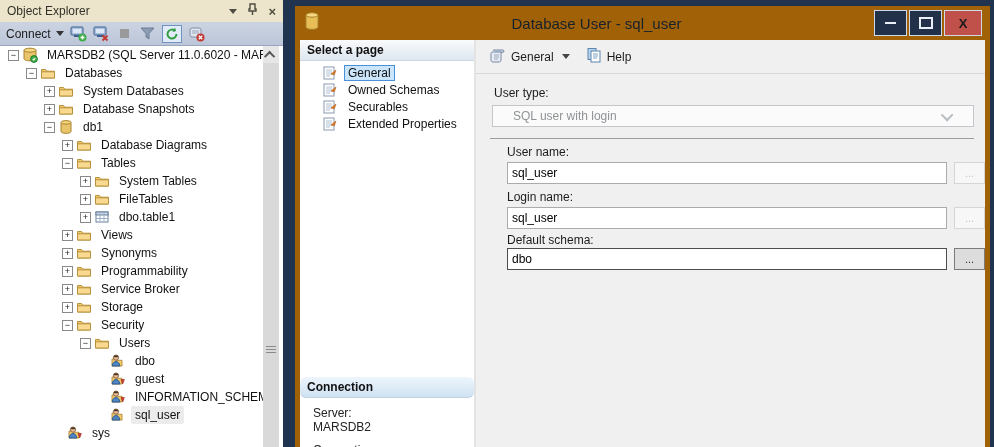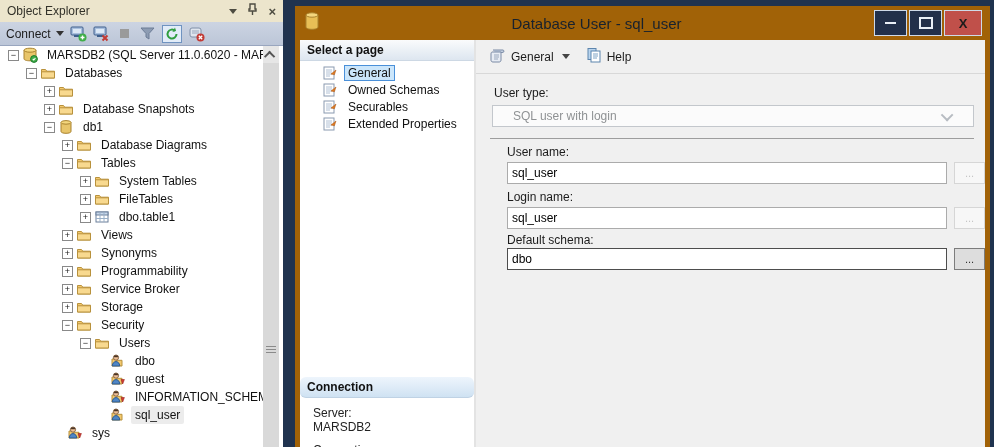--- a/index.html
+++ b/index.html
@@ -175,20 +175,21 @@
           <span class="tlabel">Databases</span>
         </div>
         <div class="trow" style="padding-left: 44px;">
           <span class="exp">+</span>
           <span class="ticon">
             <svg width="16" height="16" viewBox="0 0 16 16">
               <path d="M1.5 4.5h4l1.3 1.7h7.7V13h-13z" fill="#f3c96e" stroke="#b8913c"></path>
               <path d="M1.5 6.8h13V13h-13z" fill="#f8d98f" stroke="#b8913c"></path>
             </svg>
           </span>
+          <span class="tlabel">System Databases</span>
         </div>
         <div class="trow" style="padding-left: 44px;">
           <span class="exp">+</span>
           <span class="ticon">
             <svg width="16" height="16" viewBox="0 0 16 16">
               <path d="M1.5 4.5h4l1.3 1.7h7.7V13h-13z" fill="#f3c96e" stroke="#b8913c"></path>
               <path d="M1.5 6.8h13V13h-13z" fill="#f8d98f" stroke="#b8913c"></path>
             </svg>
           </span>
           <span class="tlabel">Database Snapshots</span>

